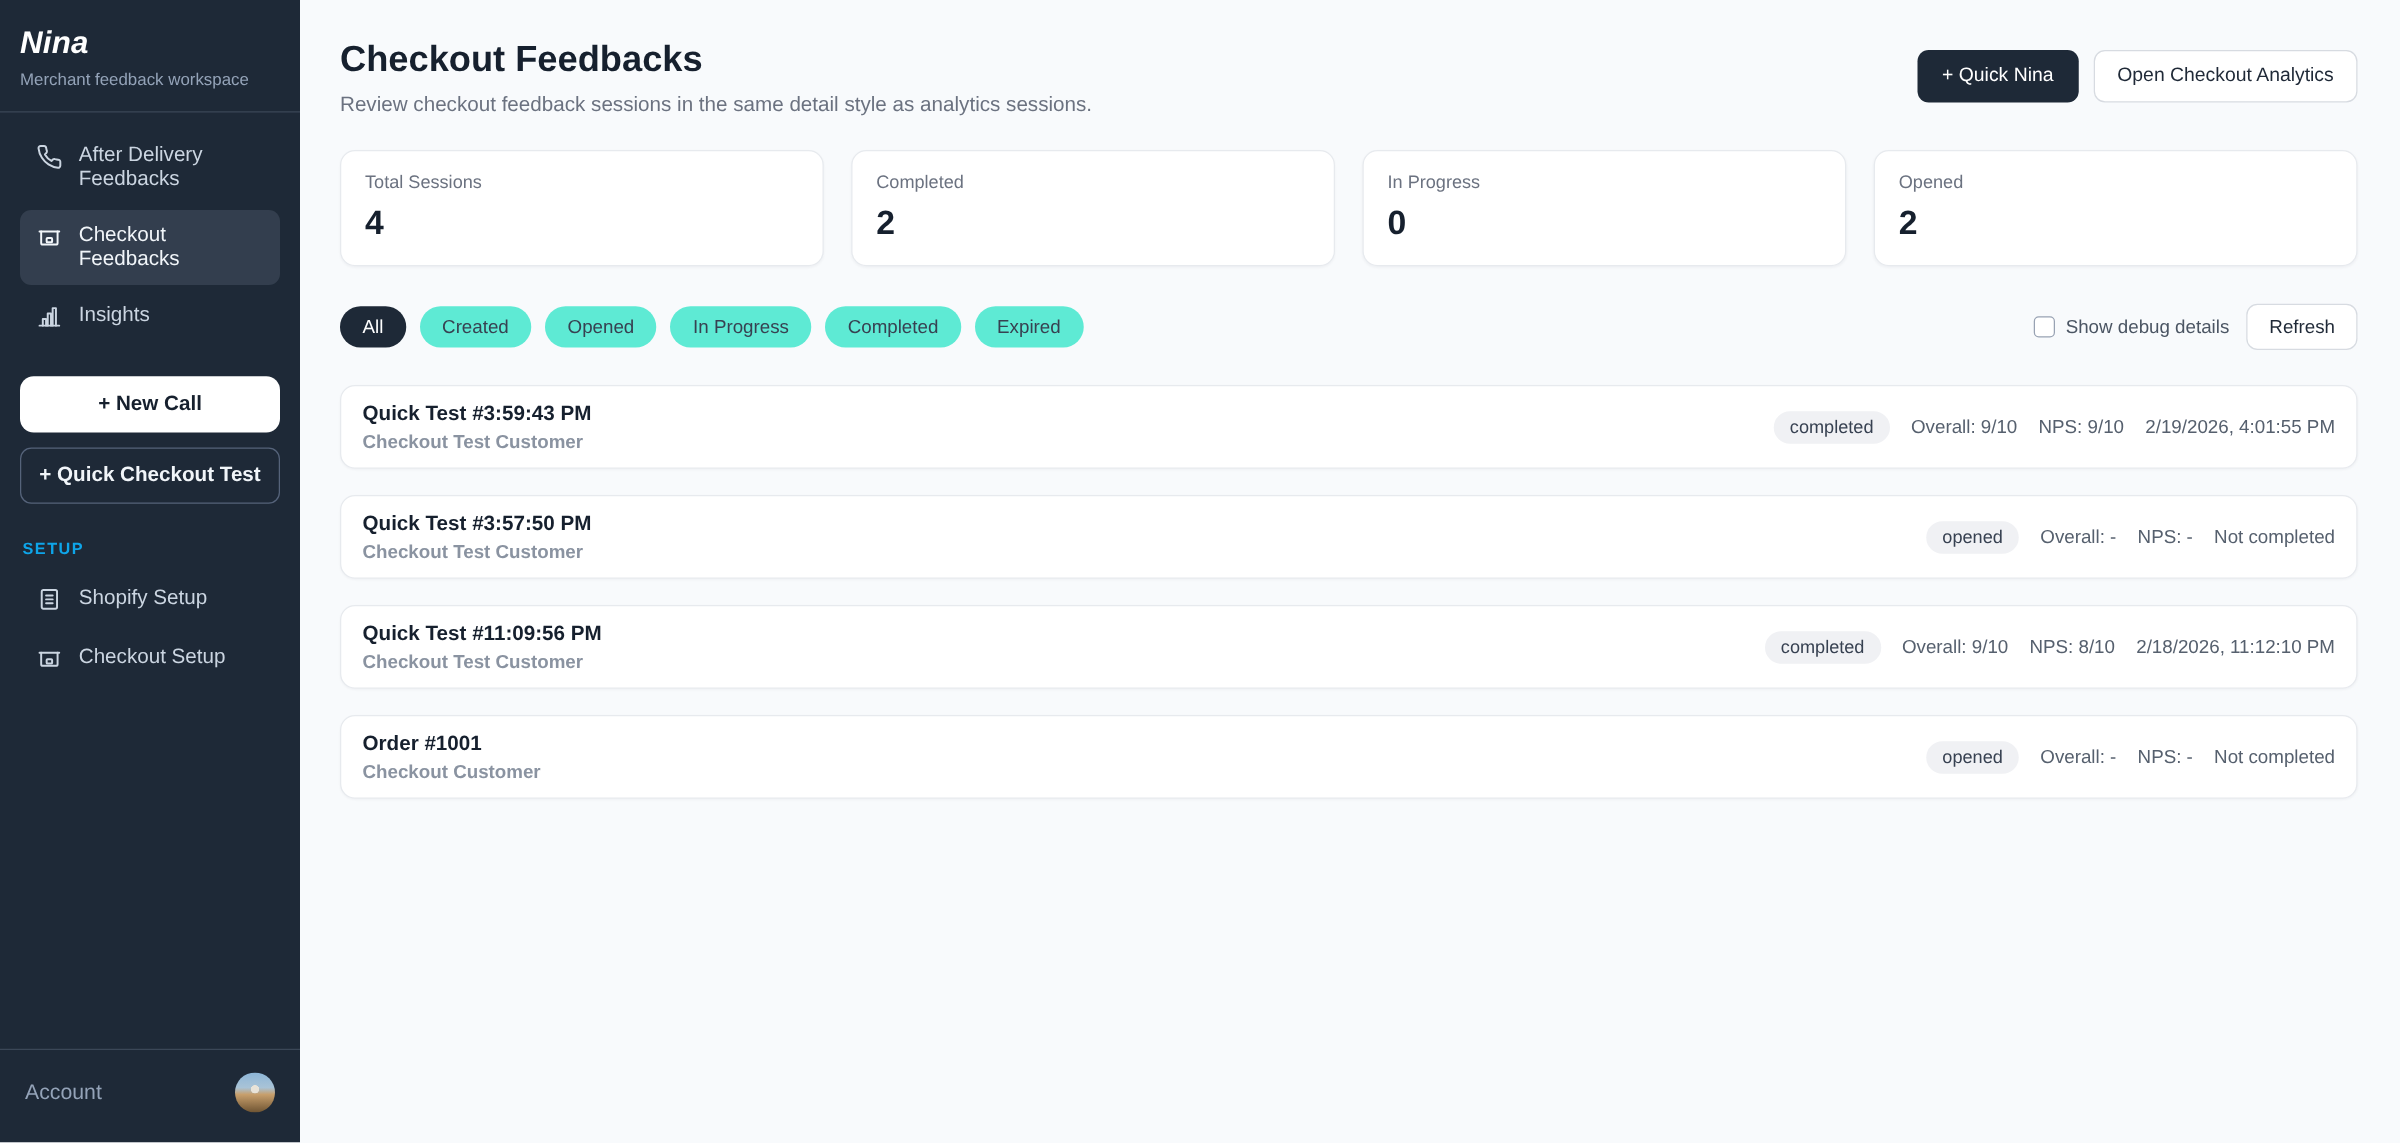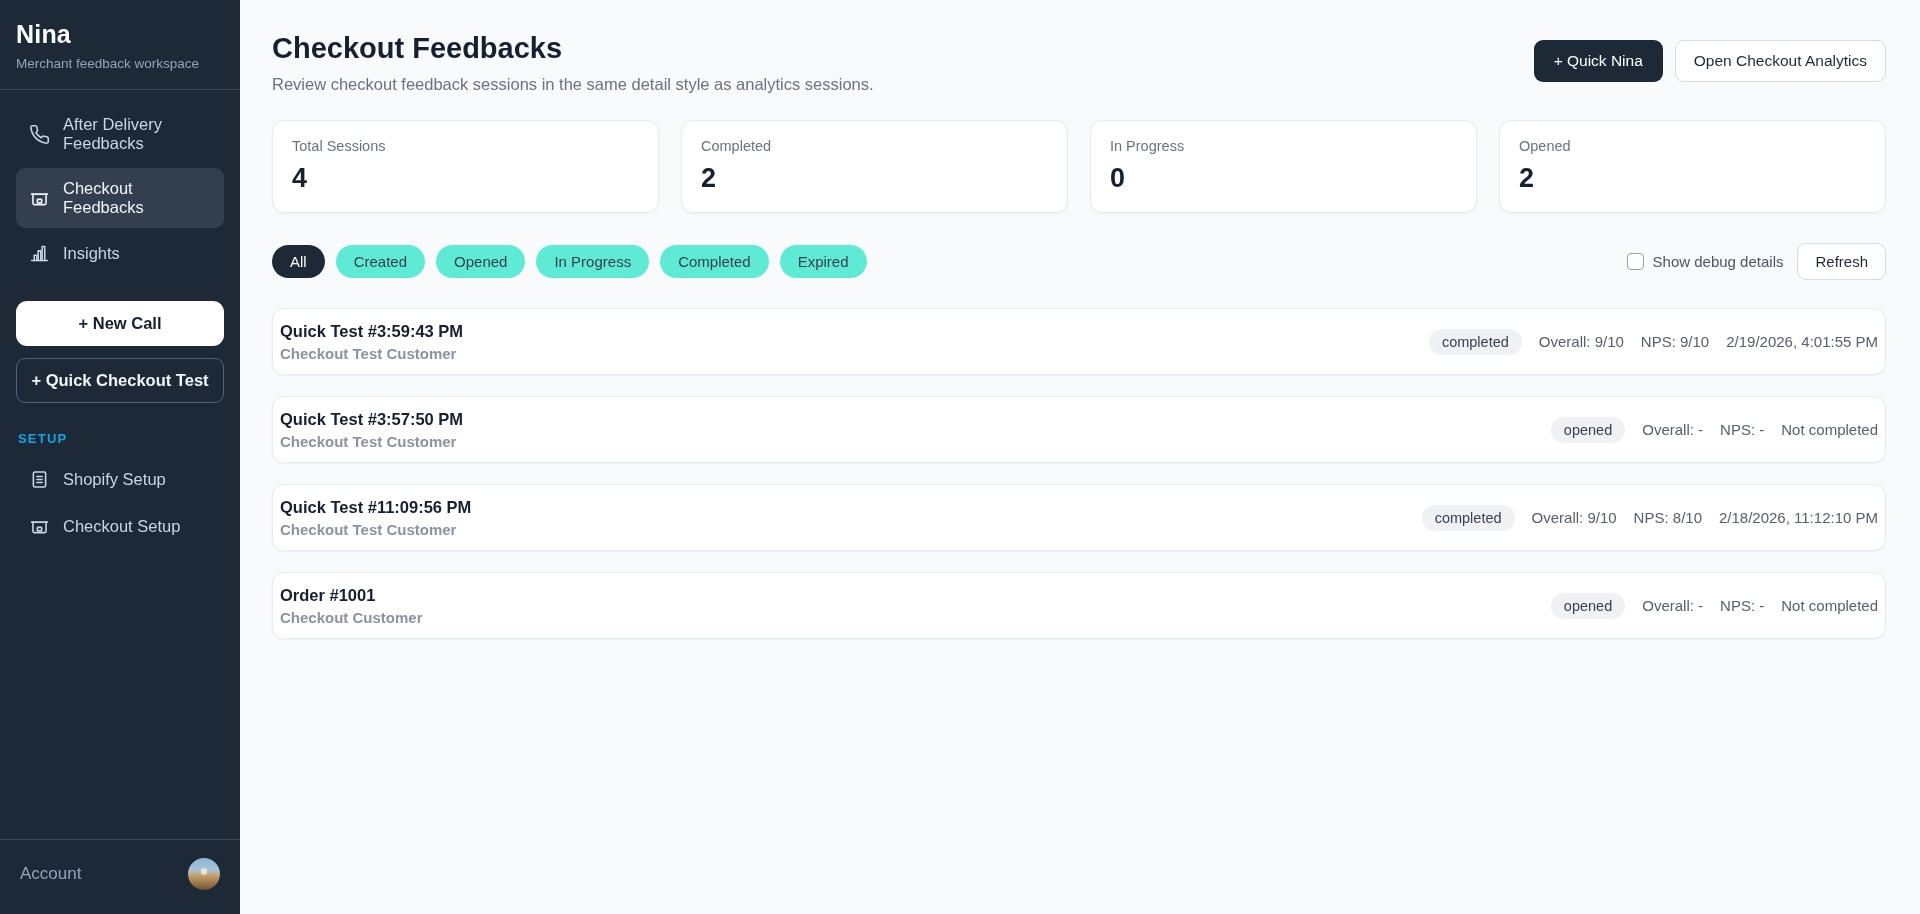--- a/index.html
+++ b/index.html
@@ -12,28 +12,28 @@
     color: #111827;
   }
 
   
   .sidebar {
     width: 240px; min-width: 240px; height: 914px;
     background: #1e2937;
     display: flex; flex-direction: column;
     padding: 20px 16px 18px 16px;
   }
-  .brand { color: #ffffff; font-size: 25px; font-weight: bold; letter-spacing: .2px; }
+  .brand { color: #ffffff; font-size: 25px; font-weight: bold; letter-spacing: .2px; font-style: italic; }
   .tagline { color: #94a3b8; font-size: 13.5px; margin-top: 7px; }
   .side-divider {
     border: none; border-top: 1px solid rgba(148,163,184,0.25);
     margin: 18px -16px 14px -16px;
   }
   .nav-item {
-    display: flex; align-items: center; gap: 13px;
+    display: flex; align-items: flex-start; gap: 13px;
     padding: 11px 13px; border-radius: 9px;
     color: #cbd5e1; font-size: 16.5px;
     cursor: pointer; margin-bottom: 4px;
   }
   .nav-item.active { background: rgba(148,163,184,0.18); color: #f1f5f9; }
   .nav-item .icon { width: 21px; height: 21px; display: inline-flex; flex: none; }
   .nav-item .icon svg { width: 100%; height: 100%; }
 
   .btn-newcall {
     margin-top: 22px; width: 100%;
@@ -120,21 +120,21 @@
   .debug-label { font-size: 15px; color: #4b5563; }
   .btn-refresh {
     background: #ffffff; color: #1f2937;
     font-size: 15px; border: 1px solid #d7dbe1; border-radius: 9px;
     padding: 9px 17px; cursor: pointer; font-family: inherit;
   }
 
   .session-list { margin-top: 28px; display: flex; flex-direction: column; gap: 21px; }
   .session-card {
     background: #ffffff; border: 1px solid #e7eaee; border-radius: 12px;
-    padding: 14px 7px; height: 67px;
+    padding: 14px 17px; height: 67px;
     display: flex; justify-content: space-between; align-items: center;
     box-shadow: 0 1px 2px rgba(16,24,40,0.04);
     cursor: pointer;
   }
   .session-title { font-size: 16.5px; font-weight: bold; color: #16202e; }
   .session-customer { font-size: 15px; color: #8a93a1; margin-top: 4px; font-weight: bold; }
   .session-meta { display: flex; align-items: center; gap: 17px; }
   .status-badge {
     background: #f0f1f4; color: #374151;
     font-size: 14.5px; border-radius: 999px; padding: 5px 13px;

